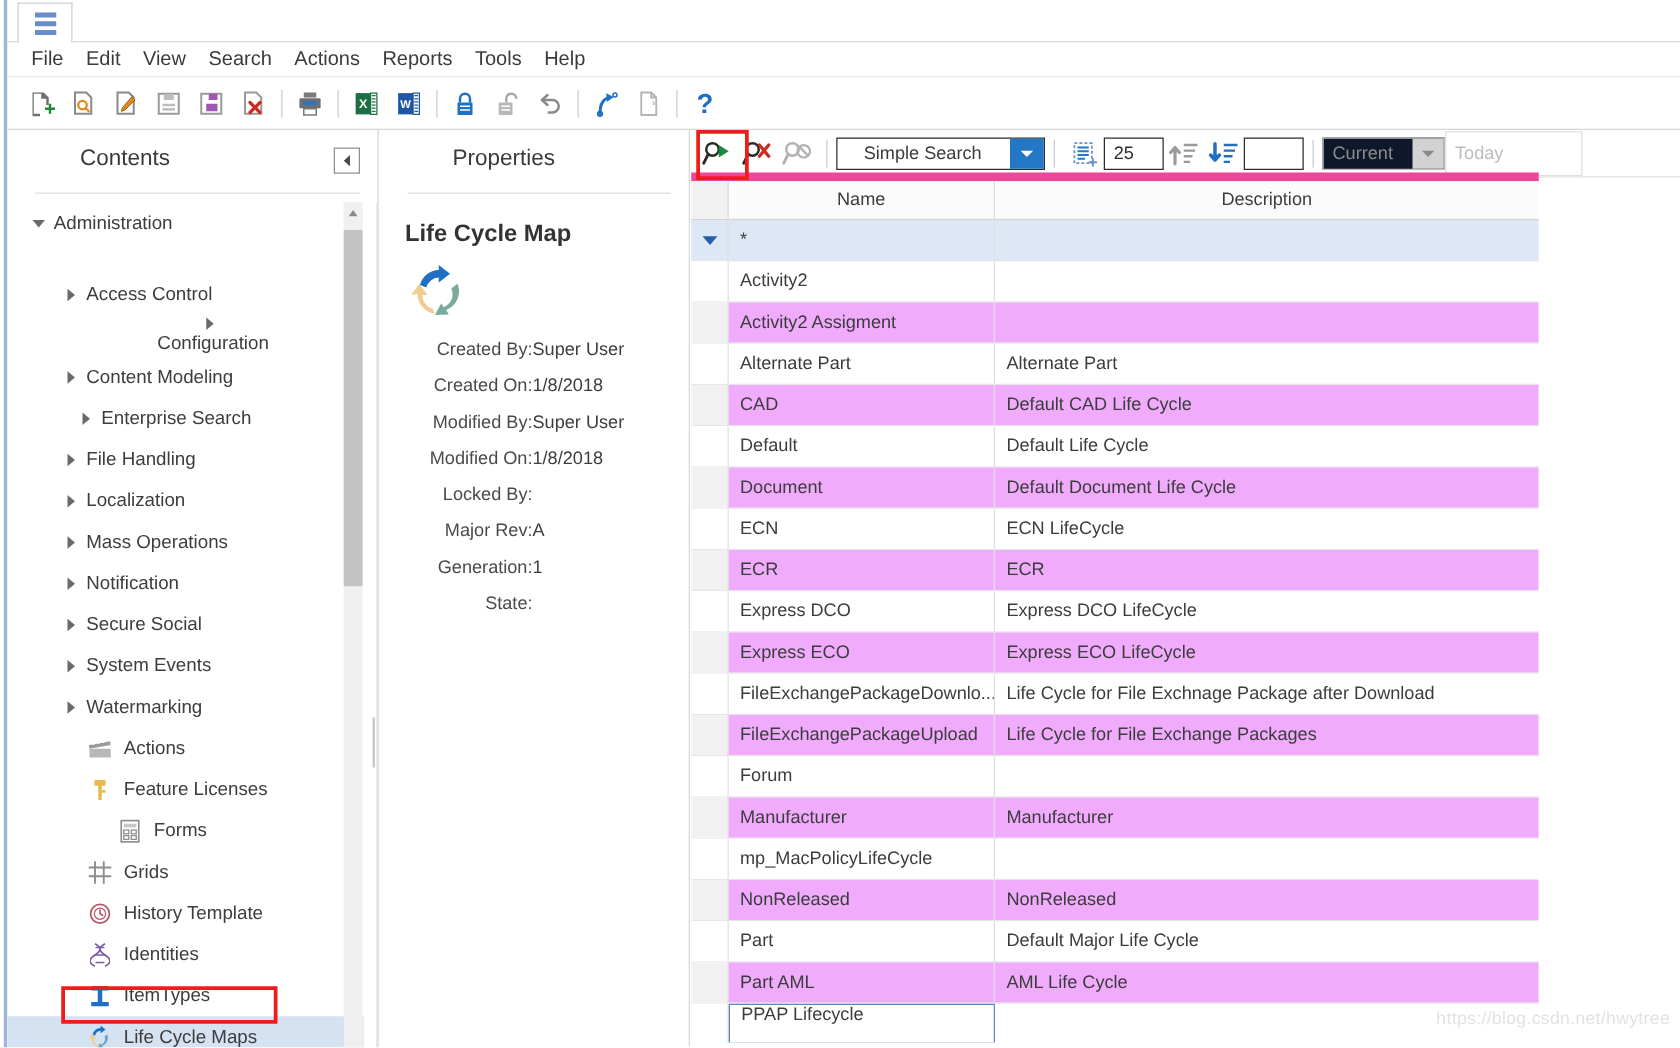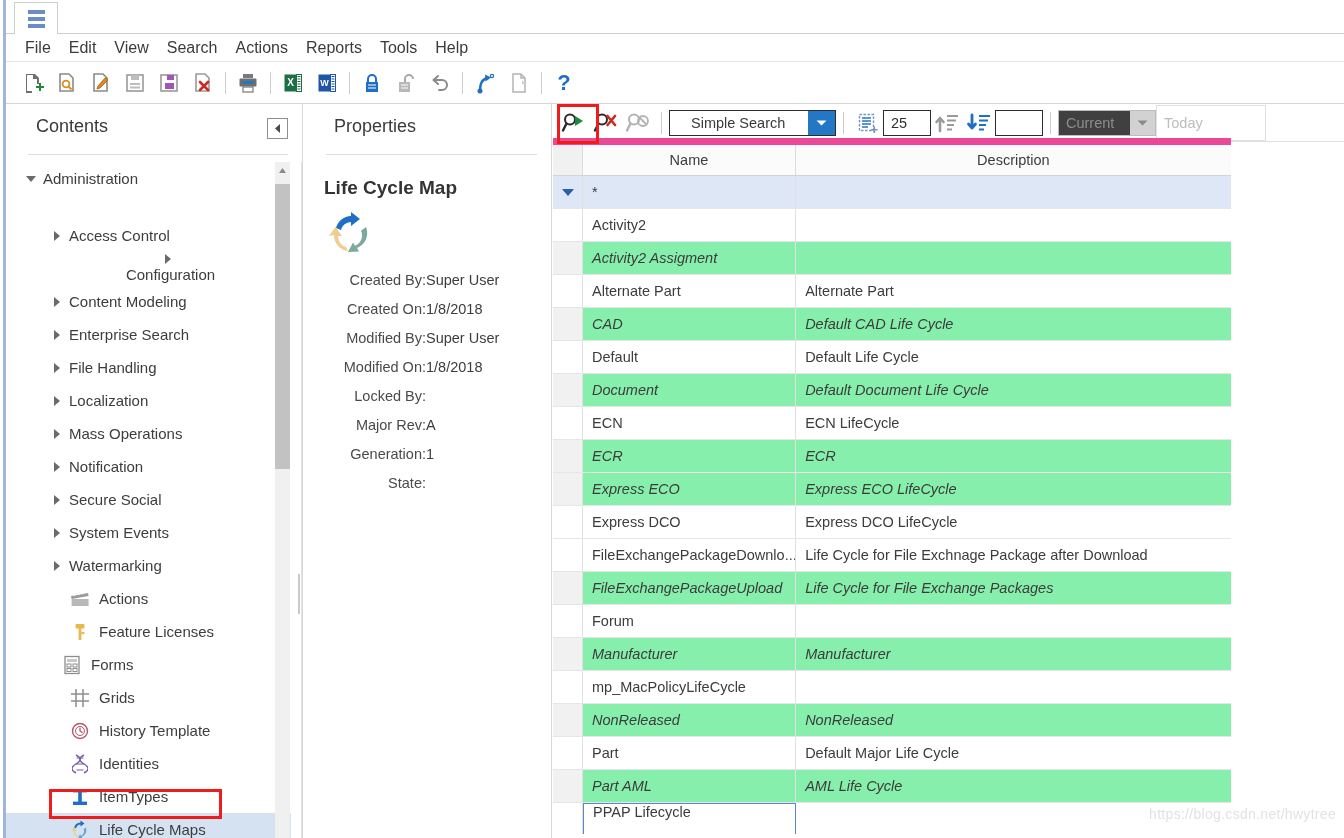--- a/index.html
+++ b/index.html
@@ -86,20 +86,21 @@
   
   .contents-panel {
     position: absolute; left: 6px; top: 104px;
     width: 297px; height: 734px;
     background: #ffffff;
     border-right: 1px solid #d8d8d8;
   }
   .panel-head {
     position: relative; height: 48px;
     padding: 12px 14px 0 30px;
+    margin-left: 28px;
   }
   .panel-title {
     font-size: 18px; color: #3a3a3a; font-weight: normal;
   }
   .collapse-btn {
     position: absolute; right: 14px; top: 14px;
     width: 21px; height: 21px;
     border: 1px solid #8f8f8f; background: #ffffff;
     display: flex; align-items: center; justify-content: center;
   }
@@ -229,21 +230,21 @@
     padding-left: 7px;
     font-size: 14.5px; color: #2e2e2e;
   }
   .blank-box {
     width: 48px; height: 26px;
     border: 1px solid #2c2c2c; background: #ffffff;
   }
   .sel-state {
     position: relative;
     width: 98px; height: 26px;
-    border: 1px solid #bdbdbd; background: #404040;
+    border: 1px solid #bdbdbd; background: #0f172a;
     display: flex; align-items: center;
     font-size: 14.5px; color: #8d8d8d;
     padding-left: 7px;
   }
   .sel-state .sel-arrow-gray {
     position: absolute; right: 0; top: 0;
     width: 25px; height: 24px;
     background: #d2d2d2;
     display: flex; align-items: center; justify-content: center;
     color: #8a8a8a; font-size: 9px;
@@ -295,21 +296,21 @@
     display: flex; align-items: center;
     padding-left: 9px;
     overflow: hidden; white-space: nowrap;
   }
   .rt-row .c2 {
     width: 508px;
     display: flex; align-items: center;
     padding-left: 9px;
     overflow: hidden; white-space: nowrap;
   }
-  .rt-row.alt .c1, .rt-row.alt .c2 { background: #86efac; font-style: italic; }
+  .rt-row.alt .c1, .rt-row.alt .c2 { background: #f0abfc; }
   .rt-row.alt .c0 { background: #f1f1f1; }
   .rt-row.star { background: #dde7f5; }
   .rt-row.star .c0, .rt-row.star .c1, .rt-row.star .c2 { background: #dde7f5; }
   .rt-row.editing .c1 {
     border: 1px solid #5b87c9;
     align-items: flex-start;
   }
   .rt-row.newrow .c0 { background: #f4ecc8; }
   .rt-row.newrow .c1, .rt-row.newrow .c2 { background: #faf2d2; }
 
@@ -516,21 +517,21 @@
             <span class="caret-rt"></span>
           </span>
           <span>Configuration</span>
         </div>
         <div class="tree-row" style="padding-left: 44px;">
           <span class="tw">
             <span class="caret-rt"></span>
           </span>
           <span>Content Modeling</span>
         </div>
-        <div class="tree-row" style="padding-left: 44px;">
+        <div class="tree-row" style="padding-left: 56px;">
           <span class="tw">
             <span class="caret-rt"></span>
           </span>
           <span>Enterprise Search</span>
         </div>
         <div class="tree-row" style="padding-left: 44px;">
           <span class="tw">
             <span class="caret-rt"></span>
           </span>
           <span>File Handling</span>
@@ -586,21 +587,21 @@
           <span class="tw"></span>
           <span class="tree-icon">
             <svg width="20" height="20" viewBox="0 0 20 20">
               <rect x="5.5" y="2" width="9" height="4.5" rx="1" fill="#e8b94e"></rect>
               <rect x="8.6" y="6" width="2.8" height="12" fill="#e8b94e"></rect>
               <rect x="11.4" y="10" width="3" height="2.2" fill="#e8b94e"></rect>
             </svg>
           </span>
           <span>Feature Licenses</span>
         </div>
-        <div class="tree-row" style="padding-left: 36px;">
+        <div class="tree-row" style="padding-left: 68px;">
           <span class="tw"></span>
           <span class="tree-icon">
             <svg width="18" height="20" viewBox="0 0 18 20">
               <rect x="2" y="1.5" width="14" height="17" fill="none" stroke="#8d8d8d" stroke-width="1.3"></rect>
               <rect x="4" y="4" width="10" height="3" fill="#c8c8c8"></rect>
               <rect x="4" y="9" width="4" height="3" fill="none" stroke="#8d8d8d" stroke-width="1"></rect>
               <rect x="10" y="9" width="4" height="3" fill="none" stroke="#8d8d8d" stroke-width="1"></rect>
               <rect x="4" y="13.5" width="4" height="3" fill="none" stroke="#8d8d8d" stroke-width="1"></rect>
               <rect x="10" y="13.5" width="4" height="3" fill="none" stroke="#8d8d8d" stroke-width="1"></rect>
             </svg>
@@ -873,29 +874,29 @@
           <div class="rt-row">
             <div class="c0"></div>
             <div class="c1">ECN</div>
             <div class="c2">ECN LifeCycle</div>
           </div>
           <div class="rt-row alt">
             <div class="c0"></div>
             <div class="c1">ECR</div>
             <div class="c2">ECR</div>
           </div>
+          <div class="rt-row">
+            <div class="c0"></div>
+            <div class="c1">Express DCO</div>
+            <div class="c2">Express DCO LifeCycle</div>
+          </div>
           <div class="rt-row alt">
             <div class="c0"></div>
             <div class="c1">Express ECO</div>
             <div class="c2">Express ECO LifeCycle</div>
-          </div>
-          <div class="rt-row">
-            <div class="c0"></div>
-            <div class="c1">Express DCO</div>
-            <div class="c2">Express DCO LifeCycle</div>
           </div>
           <div class="rt-row">
             <div class="c0"></div>
             <div class="c1">FileExchangePackageDownlo...</div>
             <div class="c2">Life Cycle for File Exchnage Package after Download</div>
           </div>
           <div class="rt-row alt">
             <div class="c0"></div>
             <div class="c1">FileExchangePackageUpload</div>
             <div class="c2">Life Cycle for File Exchange Packages</div>

